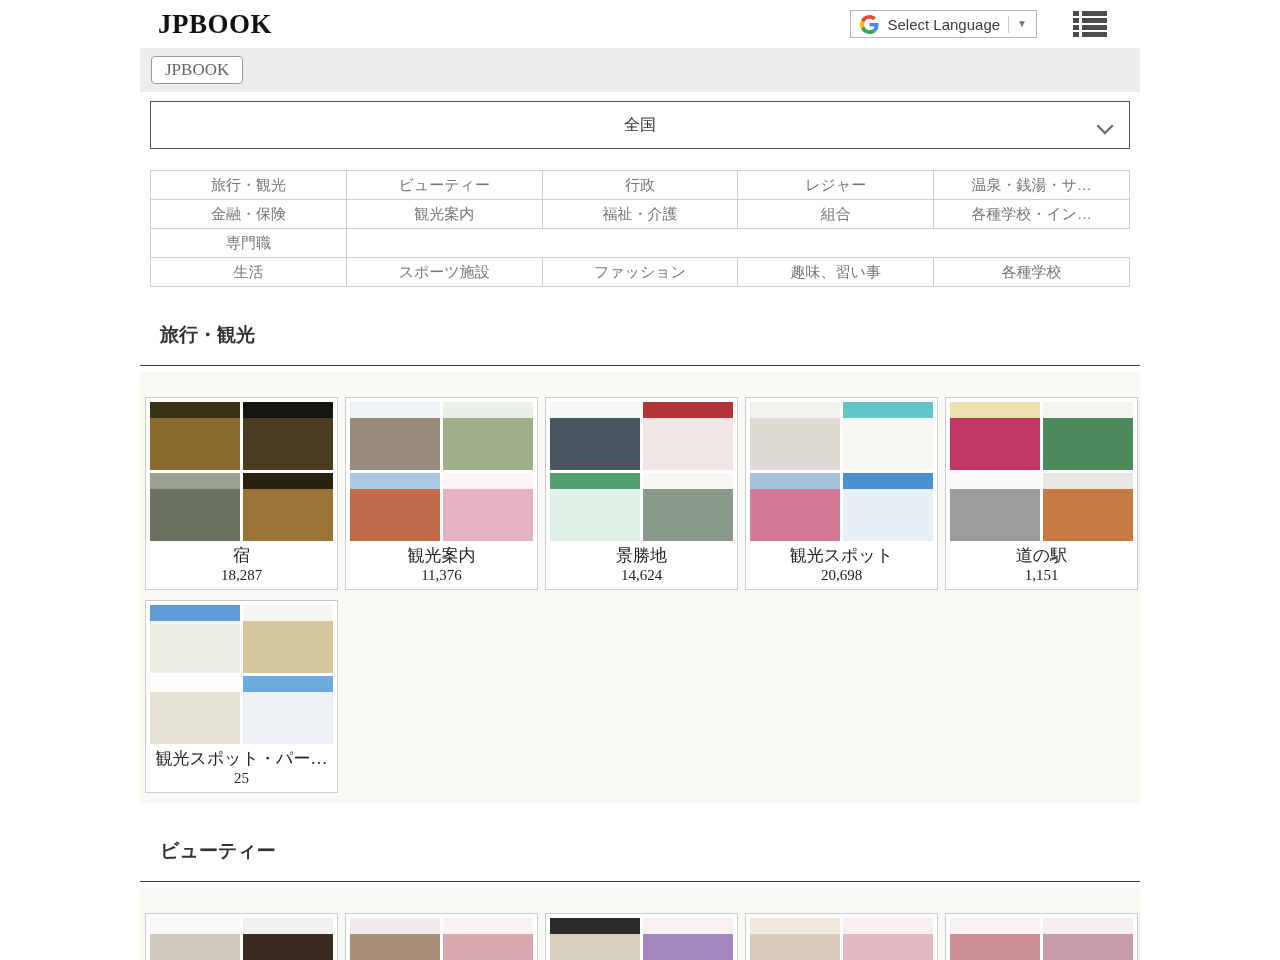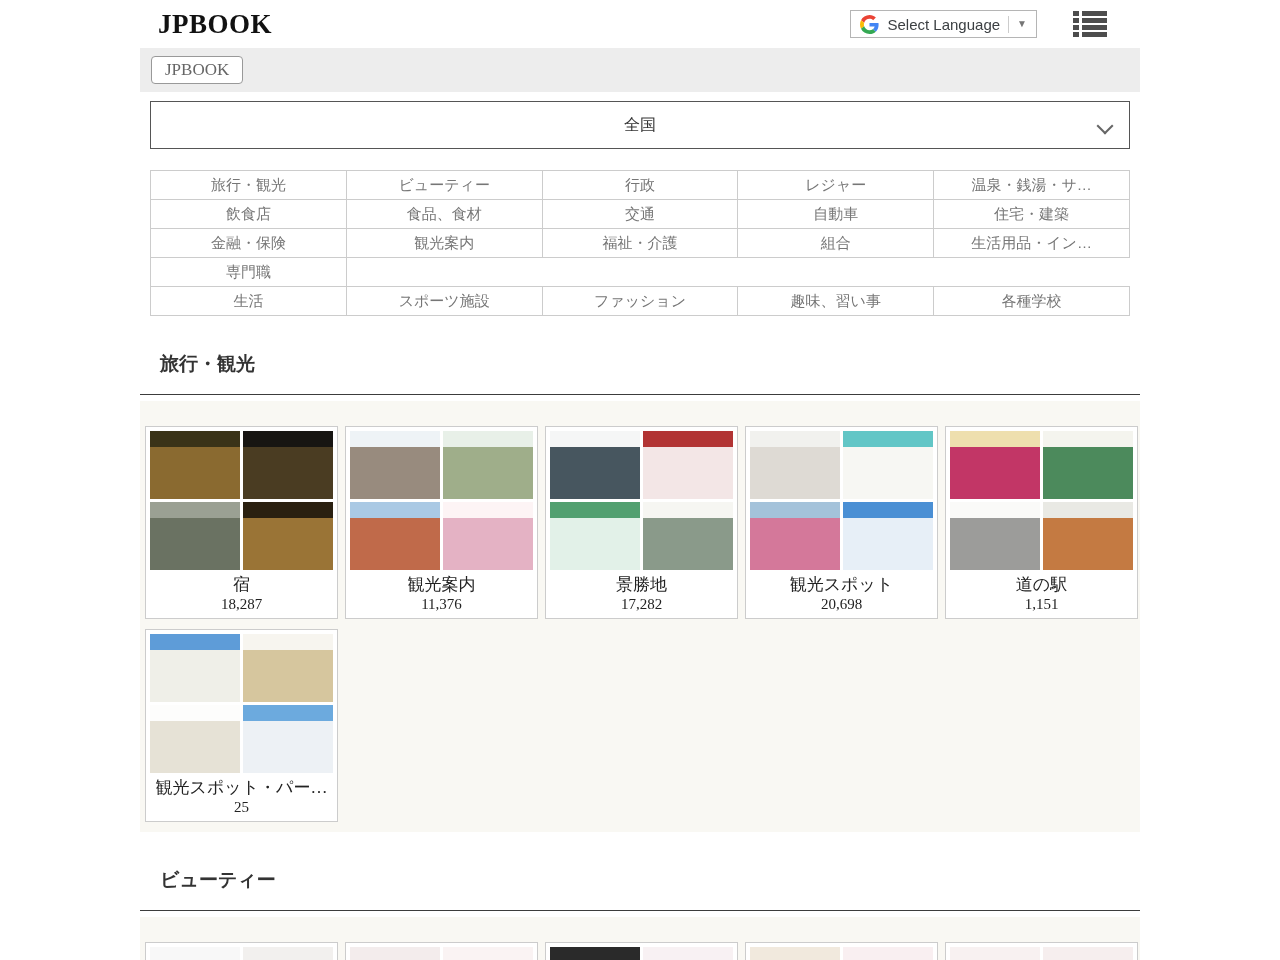--- a/index.html
+++ b/index.html
@@ -103,32 +103,25 @@
   <table class="category-table">
     <tbody>
         <tr>
           <td class="cat-cell">旅行・観光</td>
           <td class="cat-cell">ビューティー</td>
           <td class="cat-cell">行政</td>
           <td class="cat-cell">レジャー</td>
           <td class="cat-cell">温泉・銭湯・サ…</td>
         </tr>
         <tr>
-          <td class="cat-cell">飲食店</td>
-          <td class="cat-cell">食品、食材</td>
-          <td class="cat-cell">交通</td>
-          <td class="cat-cell">自動車</td>
-          <td class="cat-cell">住宅・建築</td>
-        </tr>
-        <tr>
           <td class="cat-cell">金融・保険</td>
           <td class="cat-cell">観光案内</td>
           <td class="cat-cell">福祉・介護</td>
           <td class="cat-cell">組合</td>
-          <td class="cat-cell">生活用品・イン…</td>
+          <td class="cat-cell">各種学校・イン…</td>
         </tr>
         <tr>
           <td class="cat-cell">専門職</td>
           <td class="cat-empty"></td>
           <td class="cat-empty"></td>
           <td class="cat-empty"></td>
           <td class="cat-empty"></td>
         </tr>
         <tr>
           <td class="cat-cell">生活</td>
@@ -167,21 +160,21 @@
               <div class="card-count">11,376</div>
             </div>
             <div class="card">
               <div class="mosaic">
                 <div class="tile" style="background: linear-gradient(rgb(245, 246, 246) 0%, rgb(245, 246, 246) 24%, rgb(71, 86, 95) 24%, rgb(71, 86, 95) 100%);"></div>
                 <div class="tile" style="background: linear-gradient(rgb(178, 52, 52) 0%, rgb(178, 52, 52) 24%, rgb(243, 230, 230) 24%, rgb(243, 230, 230) 100%);"></div>
                 <div class="tile" style="background: linear-gradient(rgb(82, 160, 112) 0%, rgb(82, 160, 112) 24%, rgb(226, 241, 232) 24%, rgb(226, 241, 232) 100%);"></div>
                 <div class="tile" style="background: linear-gradient(rgb(246, 246, 242) 0%, rgb(246, 246, 242) 24%, rgb(138, 154, 138) 24%, rgb(138, 154, 138) 100%);"></div>
               </div>
               <div class="card-label">景勝地</div>
-              <div class="card-count">17,282</div>
+              <div class="card-count">14,624</div>
             </div>
             <div class="card">
               <div class="mosaic">
                 <div class="tile" style="background: linear-gradient(rgb(241, 241, 238) 0%, rgb(241, 241, 238) 24%, rgb(222, 218, 212) 24%, rgb(222, 218, 212) 100%);"></div>
                 <div class="tile" style="background: linear-gradient(rgb(98, 198, 198) 0%, rgb(98, 198, 198) 24%, rgb(247, 247, 243) 24%, rgb(247, 247, 243) 100%);"></div>
                 <div class="tile" style="background: linear-gradient(rgb(164, 194, 218) 0%, rgb(164, 194, 218) 24%, rgb(212, 120, 154) 24%, rgb(212, 120, 154) 100%);"></div>
                 <div class="tile" style="background: linear-gradient(rgb(74, 143, 212) 0%, rgb(74, 143, 212) 24%, rgb(231, 239, 247) 24%, rgb(231, 239, 247) 100%);"></div>
               </div>
               <div class="card-label">観光スポット</div>
               <div class="card-count">20,698</div>

